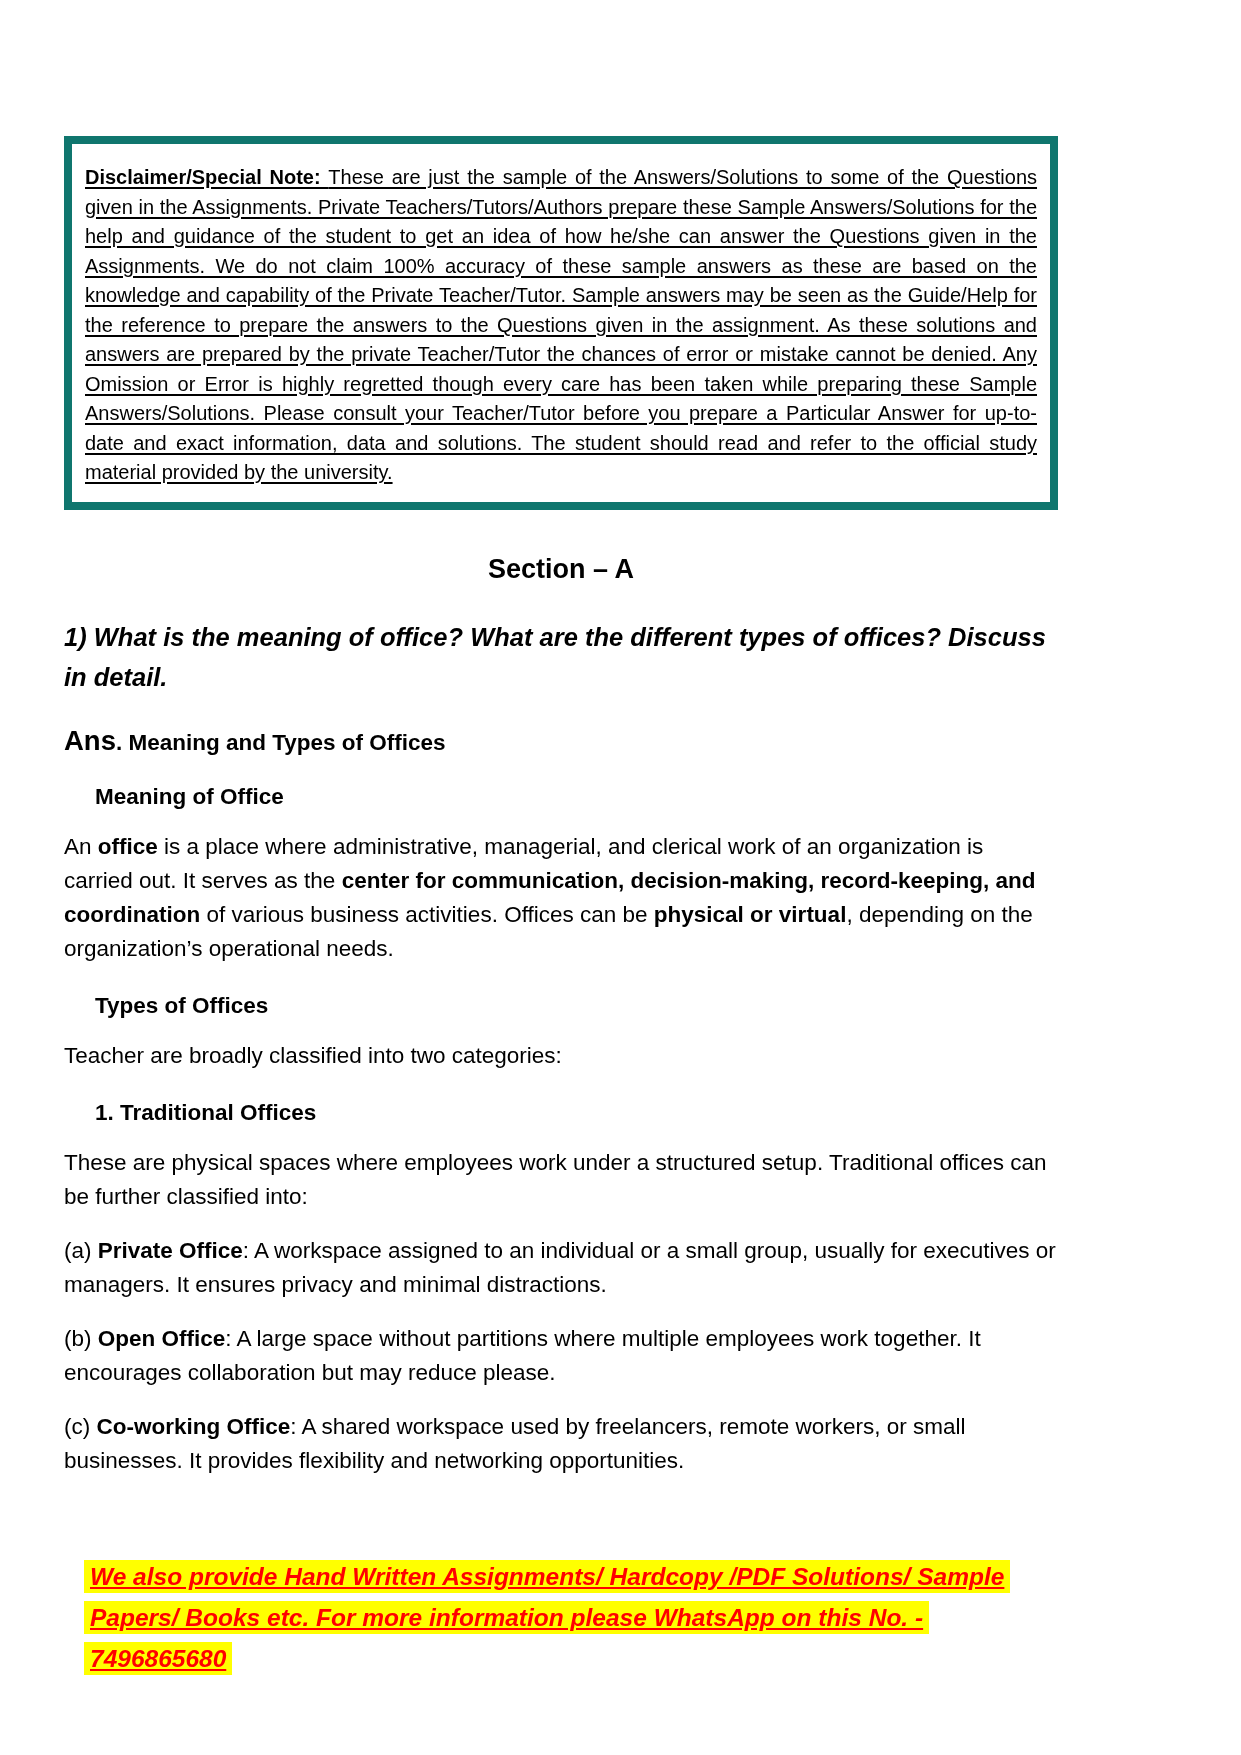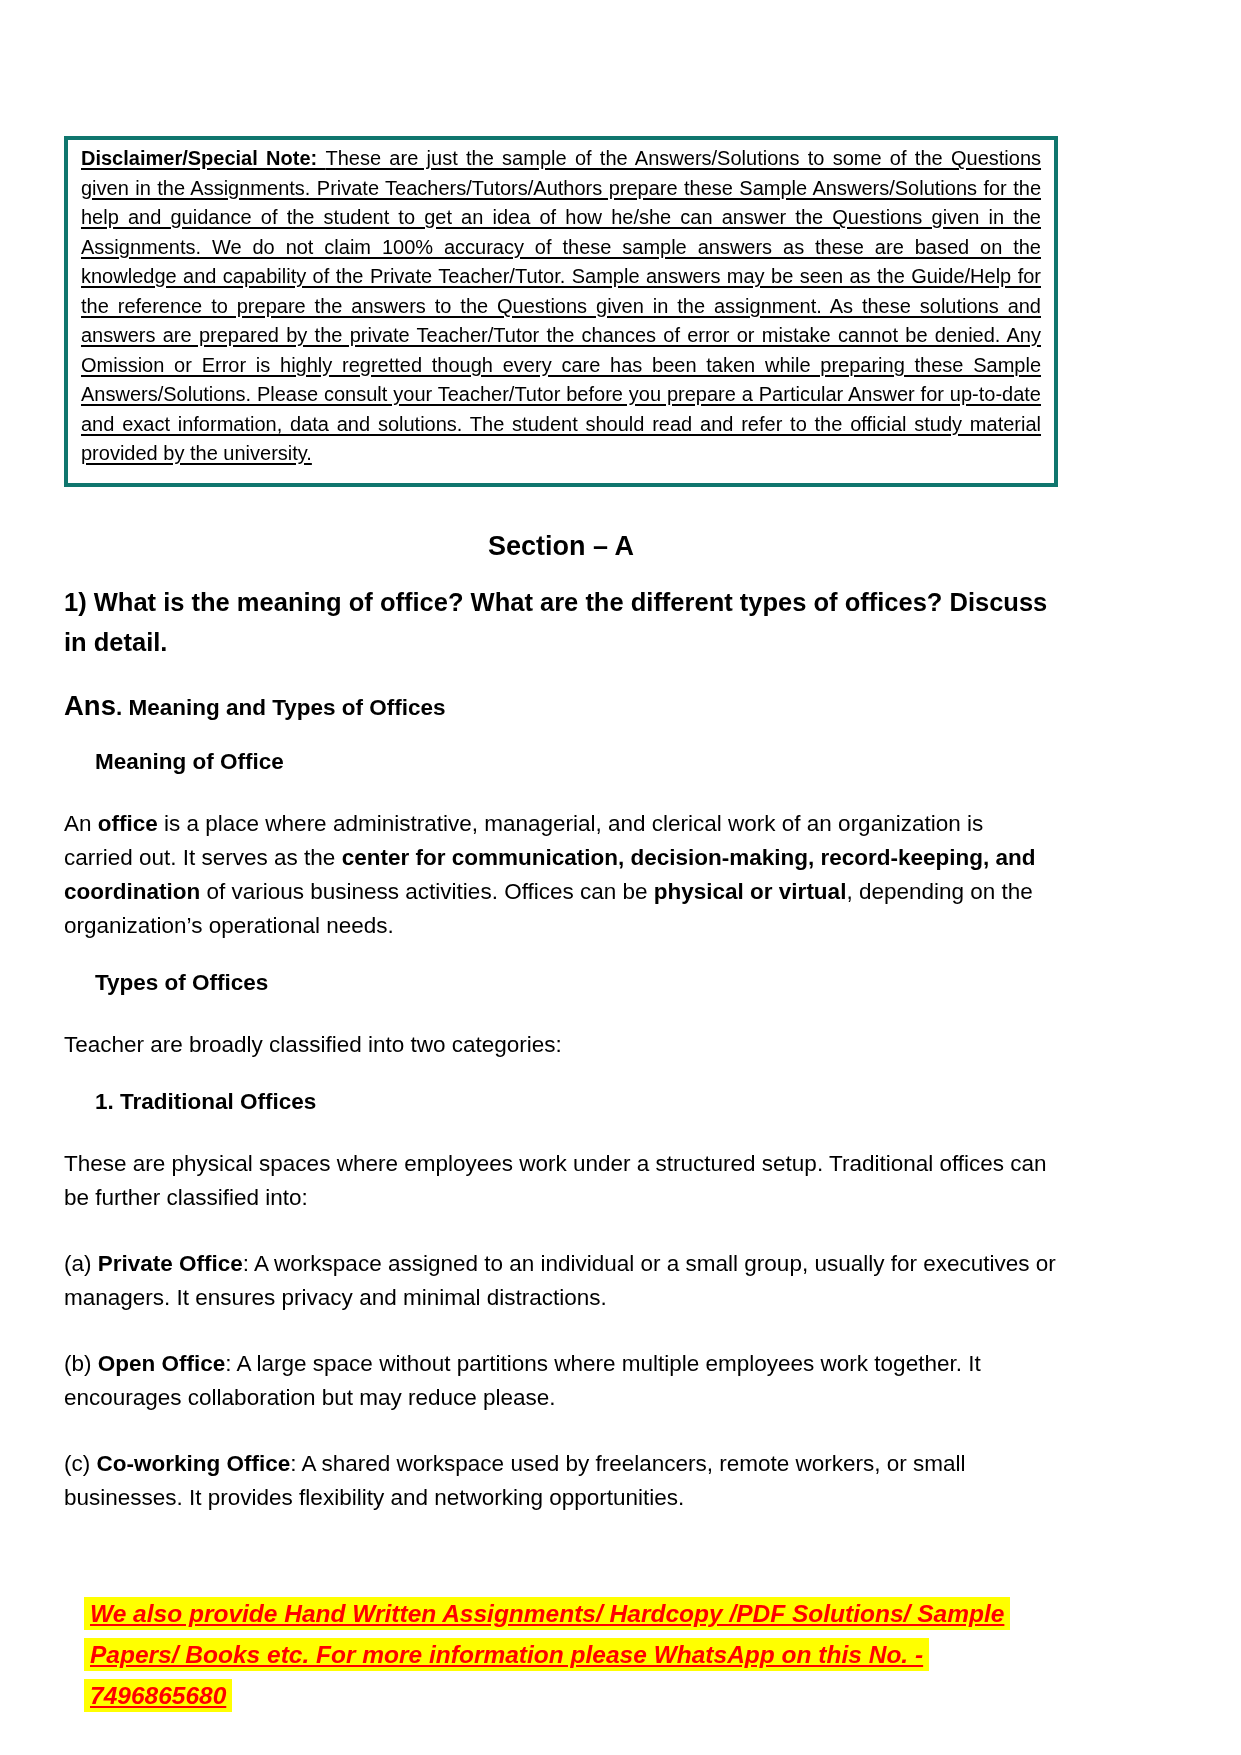--- a/index.html
+++ b/index.html
@@ -8,61 +8,62 @@
     width: 1241px;
     height: 1755px;
     position: relative;
     font-family: "Liberation Sans", sans-serif;
     color: #000000;
     overflow: hidden;
   }
   .page { padding: 136px 183px 0 64px; }
 
   .disclaimer-box {
-    border: 4px solid #0f766e;
-    padding: 4px 13px 14px 13px;
+    border: 8px solid #0f766e;
+    padding: 19px 13px 14px 13px;
   }
   .disclaimer-text {
     font-size: 20px;
     line-height: 29.5px;
     text-align: justify;
     text-decoration: underline;
     text-underline-offset: 3px;
   }
 
   .section-heading {
     margin-top: 44px;
     text-align: center;
     font-size: 27px;
     font-weight: bold;
   }
 
   .question {
-    margin-top: 20px;
+    margin-top: 32px;
     font-size: 25.5px;
     font-weight: bold;
     line-height: 40px;
+    font-style: italic;
   }
 
   .ans-line {
     margin-top: 28px;
     font-size: 22.5px;
     font-weight: bold;
   }
   .ans-line .big { font-size: 27.5px; }
 
   h3.sub {
     margin-top: 27px;
     font-size: 22.5px;
     font-weight: bold;
     margin-left: 31px;
   }
 
   p.body {
-    margin-top: 32px;
+    margin-top: 20px;
     font-size: 22.5px;
     line-height: 34px;
   }
 
   .b { font-weight: bold; }
 
   .footer-wrap {
     margin-top: 78px;
     text-align: left;
     padding: 0 20px;

